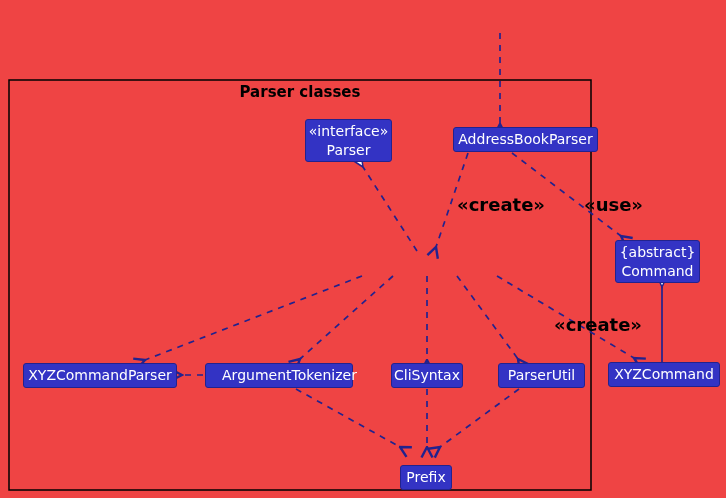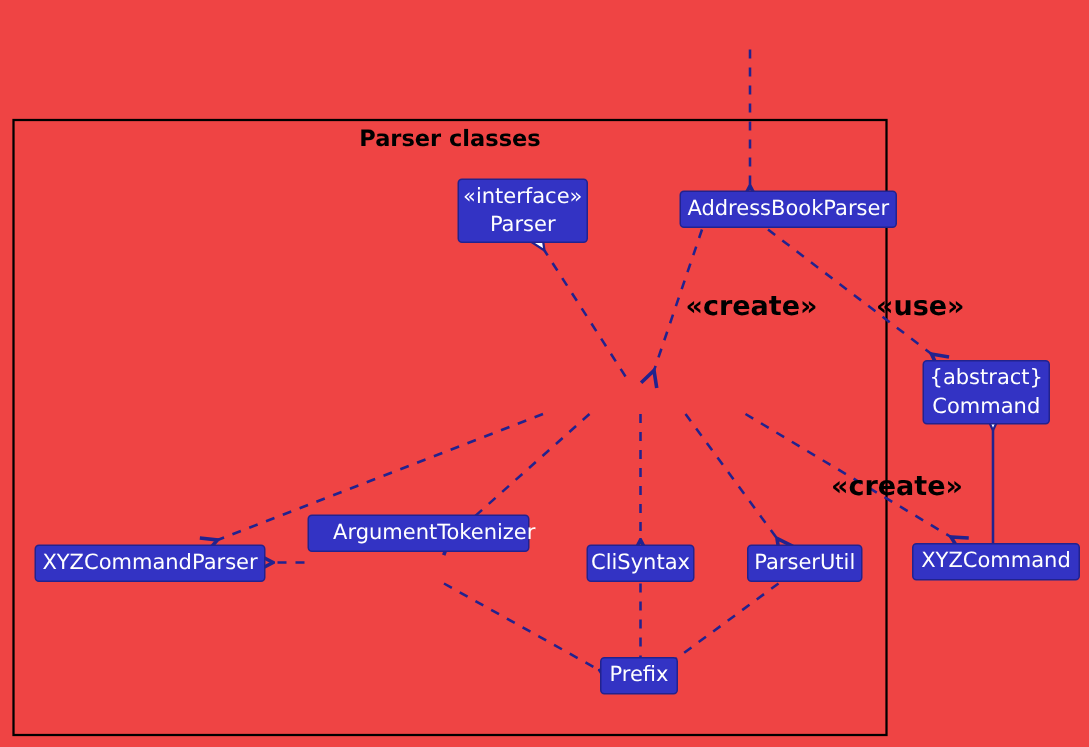--- a/index.html
+++ b/index.html
@@ -96,37 +96,37 @@
 
   <div class="node" style="left:615px;top:240px;width:85px;height:43px;">
     <span>{abstract}</span>
     <span>Command</span>
   </div>
 
   <div class="node" style="left:23px;top:363px;width:154px;height:25px;">
     <span>XYZCommandParser</span>
   </div>
 
-  <div class="node" style="left:205px;top:343px;width:148px;height:25px;padding-left:21px;">
+  <div class="node" style="left:205px;top:363px;width:148px;height:25px;padding-left:21px;">
     <span>ArgumentTokenizer</span>
   </div>
 
   <div class="node" style="left:391px;top:363px;width:72px;height:25px;text-align:center;">
     <span>CliSyntax</span>
   </div>
 
-  <div class="node" style="left:498px;top:363px;width:77px;height:25px;">
+  <div class="node" style="left:498px;top:363px;width:87px;height:25px;">
     <span>ParserUtil</span>
   </div>
 
   <div class="node" style="left:608px;top:362px;width:112px;height:25px;">
     <span>XYZCommand</span>
   </div>
 
-  <div class="node" style="left:400px;top:438px;width:52px;height:25px;">
+  <div class="node" style="left:400px;top:465px;width:52px;height:25px;">
     <span>Prefix</span>
   </div>
 
   <div class="edge-label" style="left:455px;top:194px;width:90px;">«create»</div>
   <div class="edge-label" style="left:573px;top:194px;width:70px;">«use»</div>
   <div class="edge-label" style="left:552px;top:314px;width:90px;">«create»</div>
 
 </div>
 
 </body></html>

